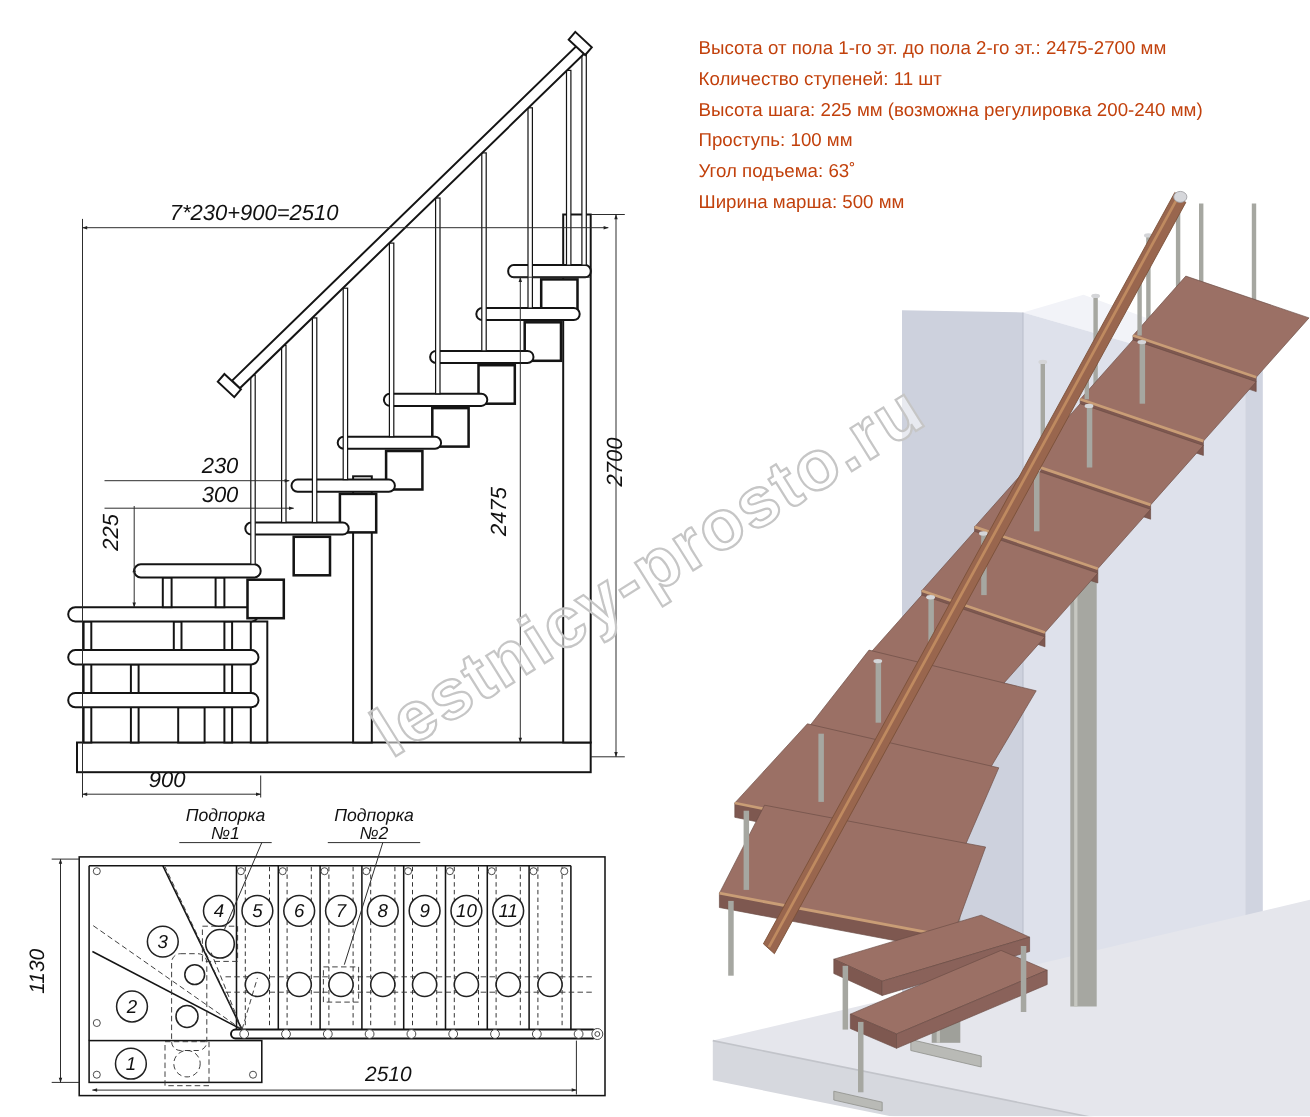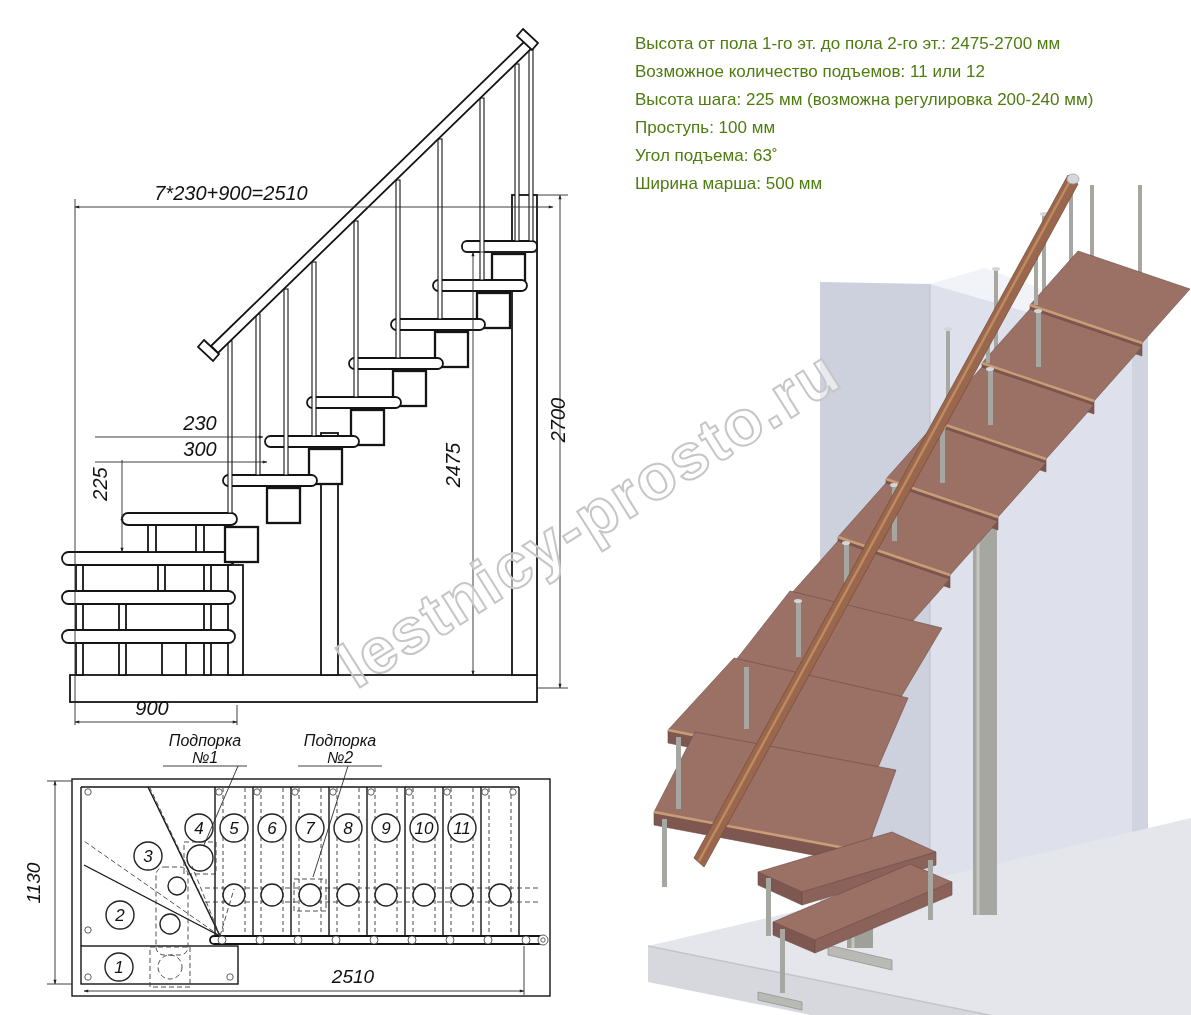--- a/index.html
+++ b/index.html
@@ -1,19 +1,19 @@
 <!DOCTYPE html>
 <html><head>
 <meta charset="utf-8">
 <style>
   html,body{margin:0;padding:0;background:#ffffff;}
   .canvas{position:relative;width:1191px;height:1015px;background:#fff;overflow:hidden;
           font-family:"Liberation Sans",sans-serif;}
   .abs{position:absolute;}
-  .specs{left:635px;top:30px;width:556px;color:#4d7c0f;}
+  .specs{left:635px;top:30px;width:556px;color:#c2410c;}
   .spec-line{font-size:17px;line-height:28px;white-space:nowrap;}
   
   .st  {fill:#fff;stroke:#141414;stroke-width:1.8;}
   .st2 {fill:#fff;stroke:#141414;stroke-width:2.3;}
   .stn {fill:none;stroke:#141414;stroke-width:1.4;}
   .bal {fill:#fff;stroke:#141414;stroke-width:1.1;}
   .dim {stroke:#2a2a2a;stroke-width:0.9;fill:none;}
   .dash{stroke:#333;stroke-width:0.85;fill:none;stroke-dasharray:5 3;}
   .dash2{stroke:#333;stroke-width:0.9;fill:none;stroke-dasharray:4 3;}
   .circ{fill:#fff;stroke:#222;stroke-width:1.4;}
@@ -270,21 +270,21 @@
       <line class="dim" x1="348" y1="41" x2="313" y2="152"></line>
       <text class="lbl" x="205" y="21" text-anchor="middle">Подпорка</text>
       <text class="lbl" x="205" y="38" text-anchor="middle">№1</text>
       <text class="lbl" x="340" y="21" text-anchor="middle">Подпорка</text>
       <text class="lbl" x="340" y="38" text-anchor="middle">№2</text>
     </g>
   </svg>
 
   <div class="abs specs">
     <div class="spec-line">Высота от пола 1-го эт. до пола 2-го эт.: 2475-2700 мм</div>
-    <div class="spec-line">Возможное количество подъемов: 11 или 12</div>
+    <div class="spec-line">Количество ступеней: 11 шт</div>
     <div class="spec-line">Высота шага: 225 мм (возможна регулировка 200-240 мм)</div>
     <div class="spec-line">Проступь: 100 мм</div>
     <div class="spec-line">Угол подъема: 63˚</div>
     <div class="spec-line">Ширина марша: 500 мм</div>
   </div>
 
   <svg class="abs" style="left:640px;top:170px" width="551" height="845" viewBox="0 0 551 845">
 
     <g>
       <polygon points="290,114 345,98 508,158 492,172" fill="#f2f3f8"></polygon>

